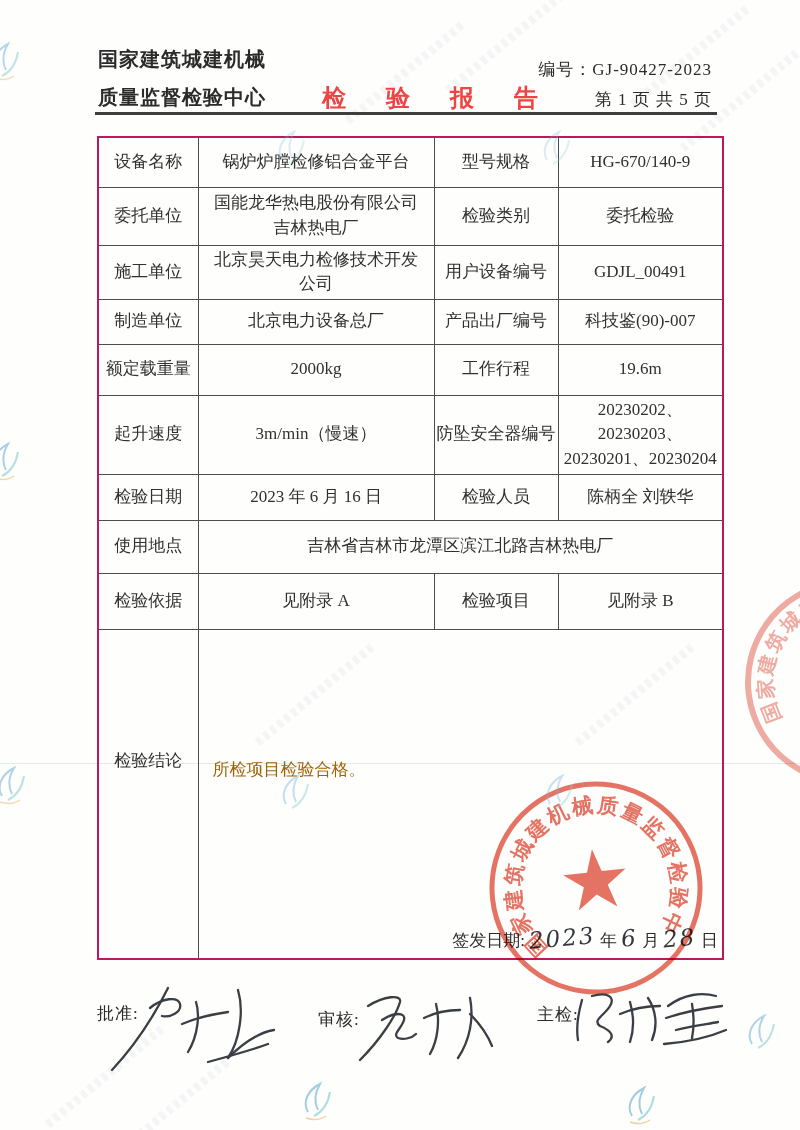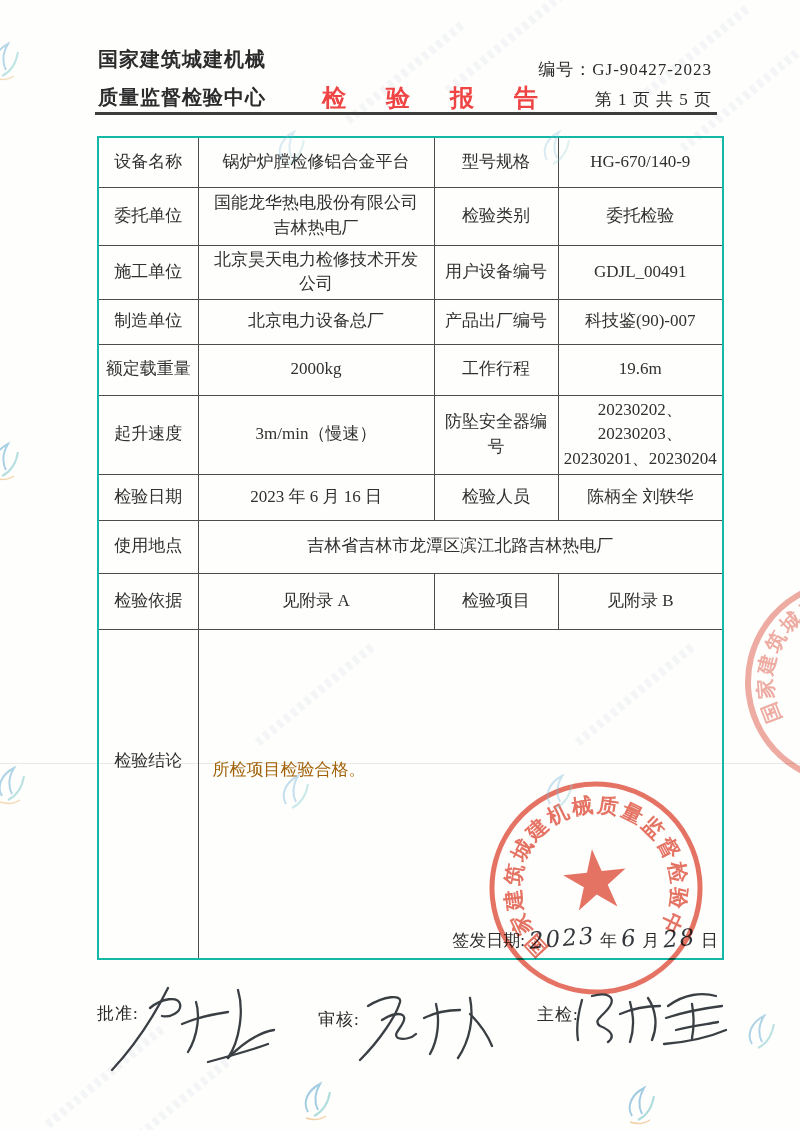--- a/index.html
+++ b/index.html
@@ -17,21 +17,21 @@
   .hdr-rule{background:#3e3e3e;}
   
   table.main{border-collapse:collapse;table-layout:fixed;background:transparent;}
   table.main td{
     border:1.6px solid #4d4d4d;
     font-size:17px;color:#303030;
     text-align:center;vertical-align:middle;
     padding:2px 3px;line-height:1.45;
     overflow:hidden;
   }
-  table.main{border:2px solid #14b8a6;}
+  table.main{border:2px solid #be185d;}
   td.small{font-size:15px;letter-spacing:0;}
   .preline{white-space:pre-line;}
   td.left{text-align:left;padding-left:14px;}
   td.concl{position:relative;padding:0;}
   .concl-text{position:absolute;left:14px;top:128px;font-size:17px;color:#a16207;}
   .concl-lbl{vertical-align:middle;}
   .concl-lbl > div{margin-top:-45px;}
   .sign-line{position:absolute;right:4px;top:292px;font-size:17px;color:#2b2b2b;white-space:nowrap;}
   .hw{font-family:"DejaVu Serif",serif;font-style:italic;font-size:23px;color:#33373b;display:inline-block;transform:rotate(-5deg);letter-spacing:2px;}
   
@@ -104,21 +104,21 @@
   </tr>
   <tr style="height:51px">
     <td>额定载重量</td>
     <td>2000kg</td>
     <td>工作行程</td>
     <td>19.6m</td>
   </tr>
   <tr style="height:52px">
     <td>起升速度</td>
     <td>3m/min（慢速）</td>
-    <td style="padding:2px 8px;letter-spacing:0">防坠安全器编号</td>
+    <td style="padding:2px 0;letter-spacing:0">防坠安全器编号</td>
     <td class="small preline">20230202、20230203、
 20230201、20230204</td>
   </tr>
   <tr style="height:46px">
     <td>检验日期</td>
     <td>2023 年 6 月 16 日</td>
     <td>检验人员</td>
     <td>陈柄全 刘轶华</td>
   </tr>
   <tr style="height:53px">

